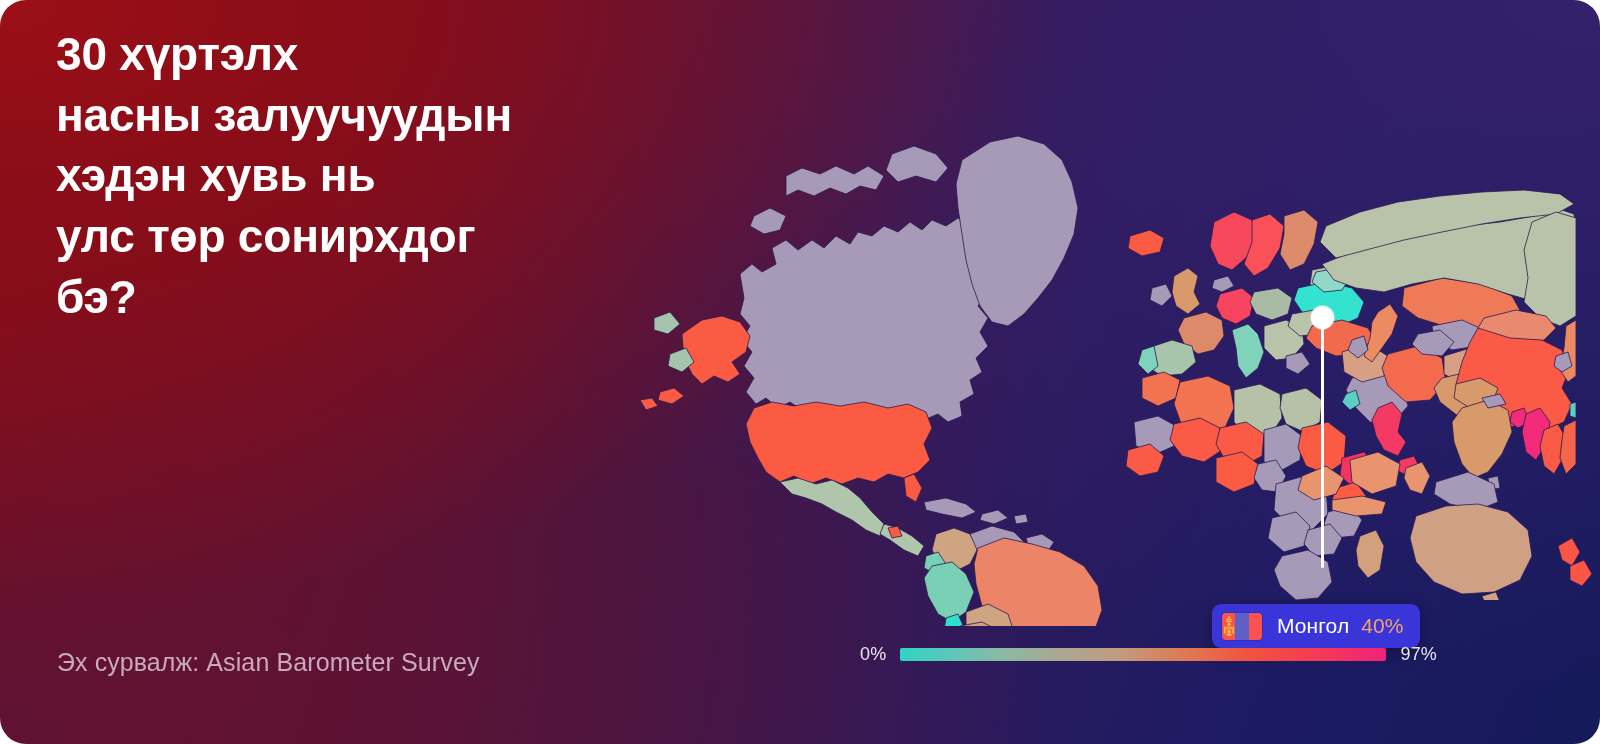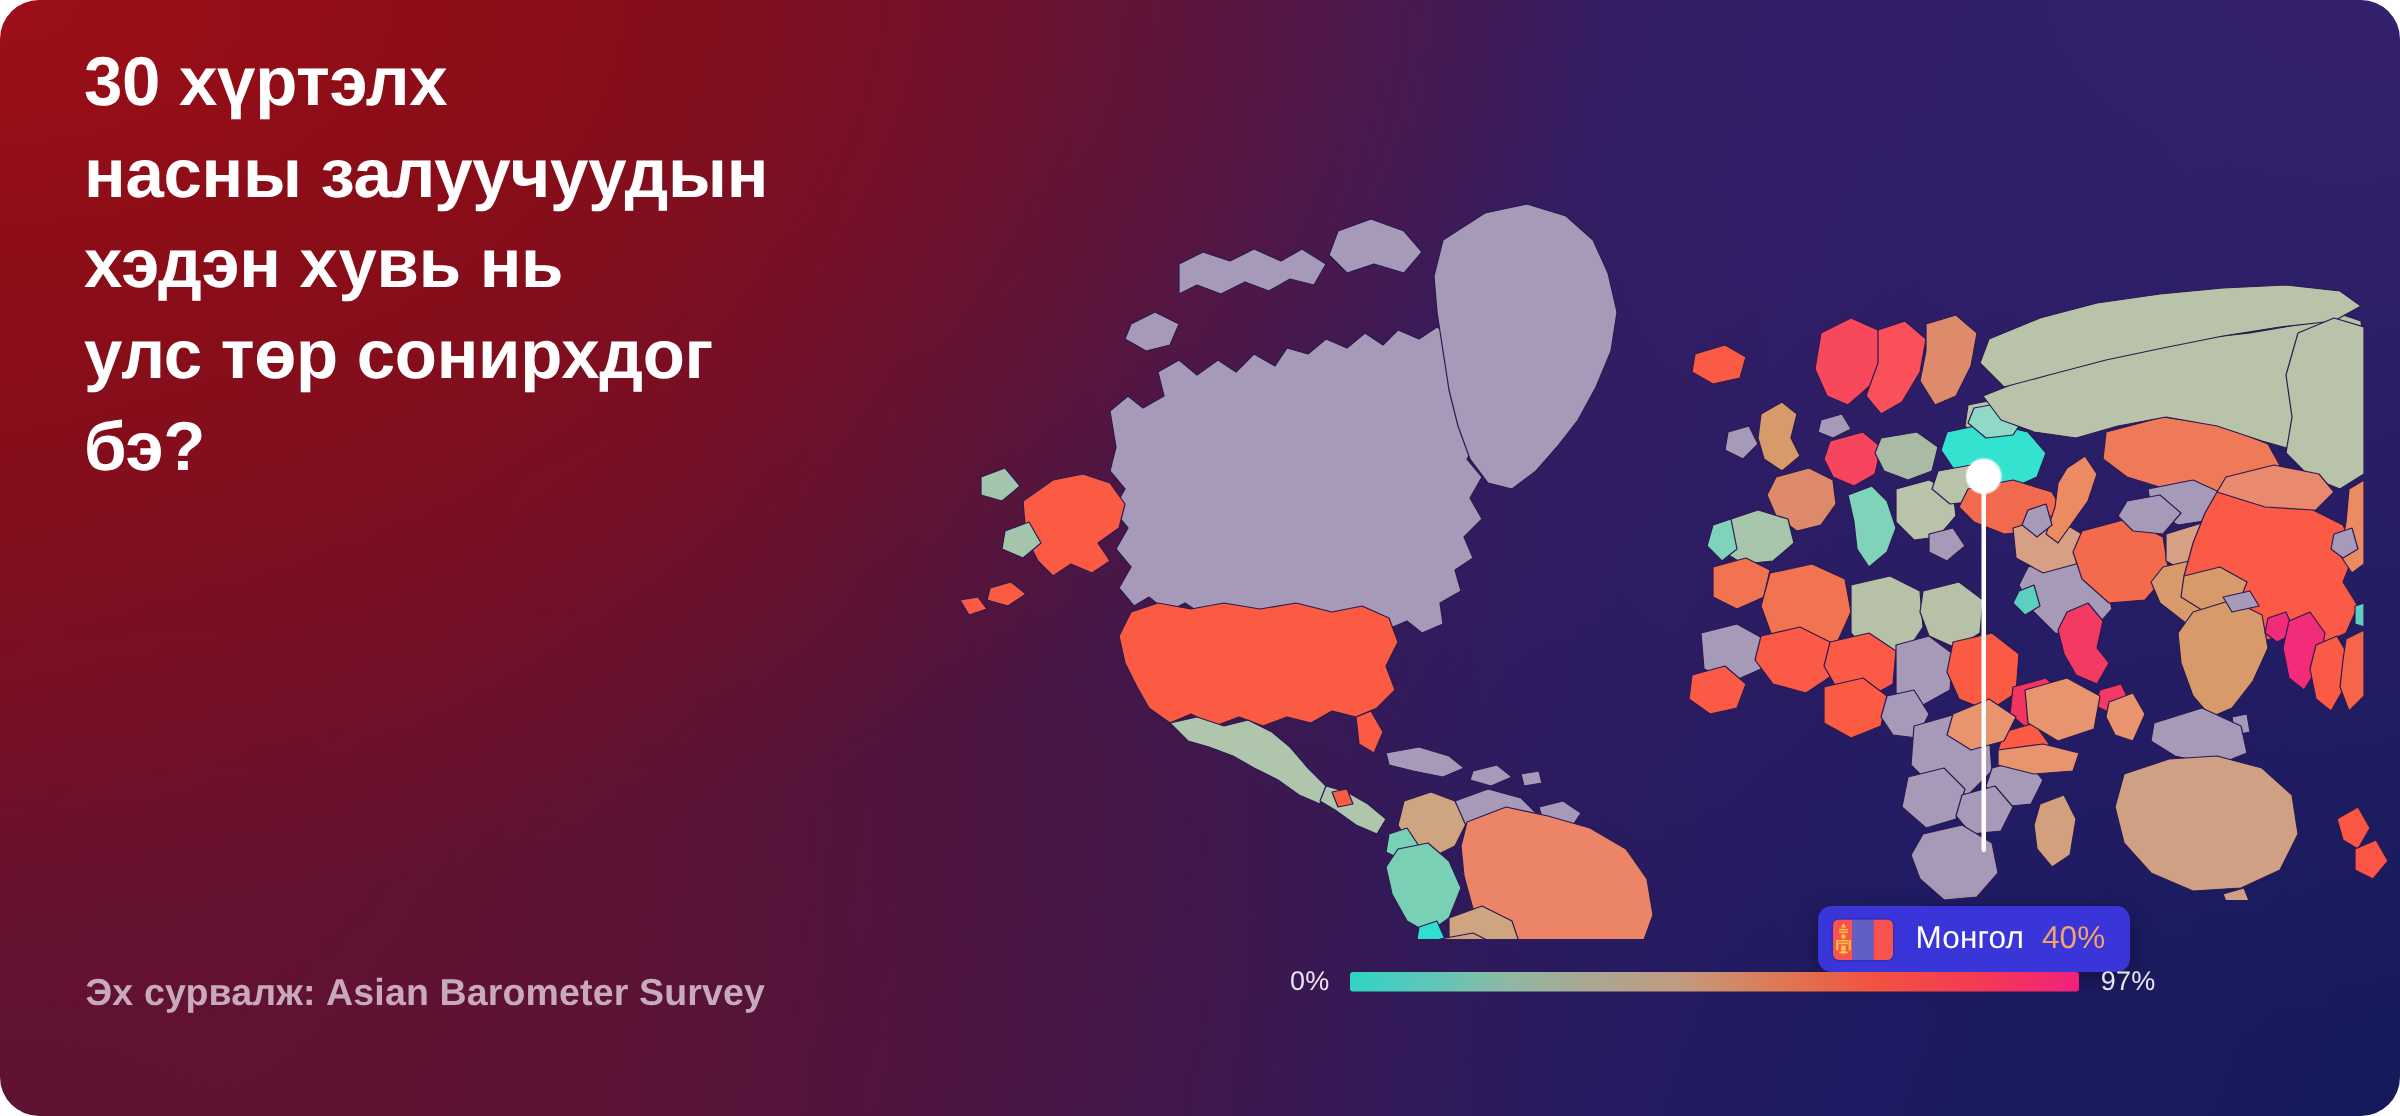--- a/index.html
+++ b/index.html
@@ -26,21 +26,21 @@
     font-weight:700;
     letter-spacing:-0.2px;
     white-space:pre-line;
   }
 
   
   #source{
     position:absolute;left:57px;top:648px;
     color:#c9a9bd;
     font-size:25px;
-    font-weight:700;
+    font-weight:400;
     letter-spacing:0.1px;
   }
 
   
   #map-wrap{
     position:absolute;left:636px;top:26px;width:940px;height:600px;
   }
   #map-wrap svg{display:block;width:100%;height:100%;}
 
   

